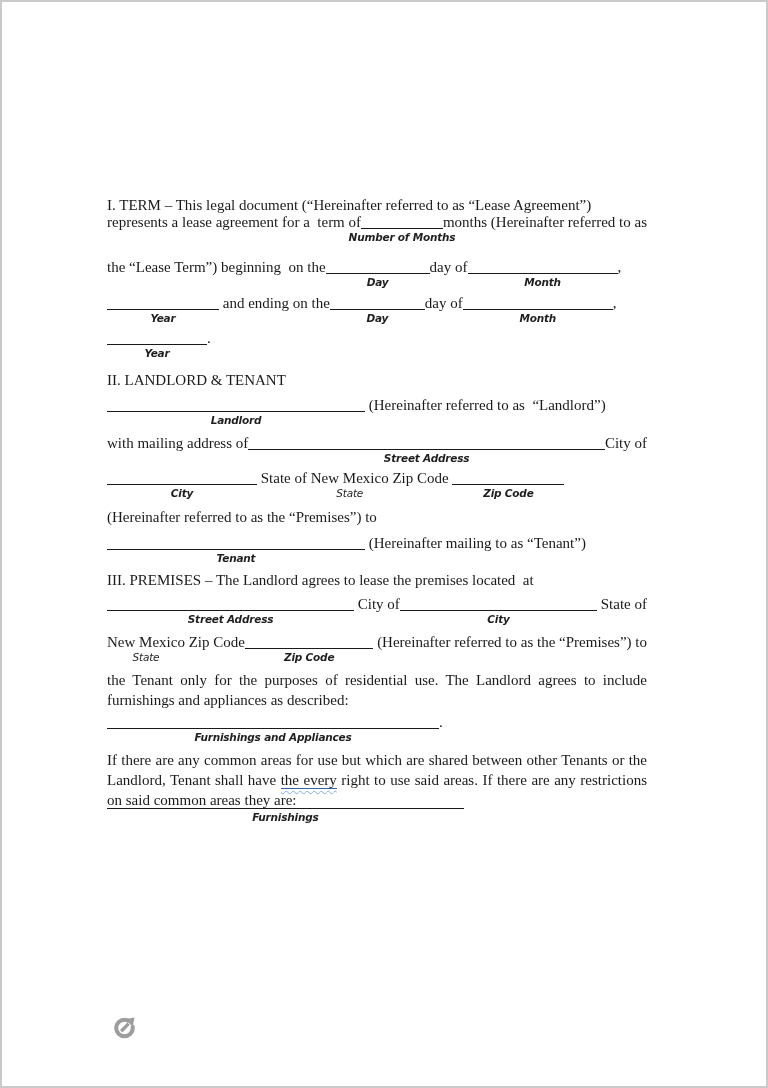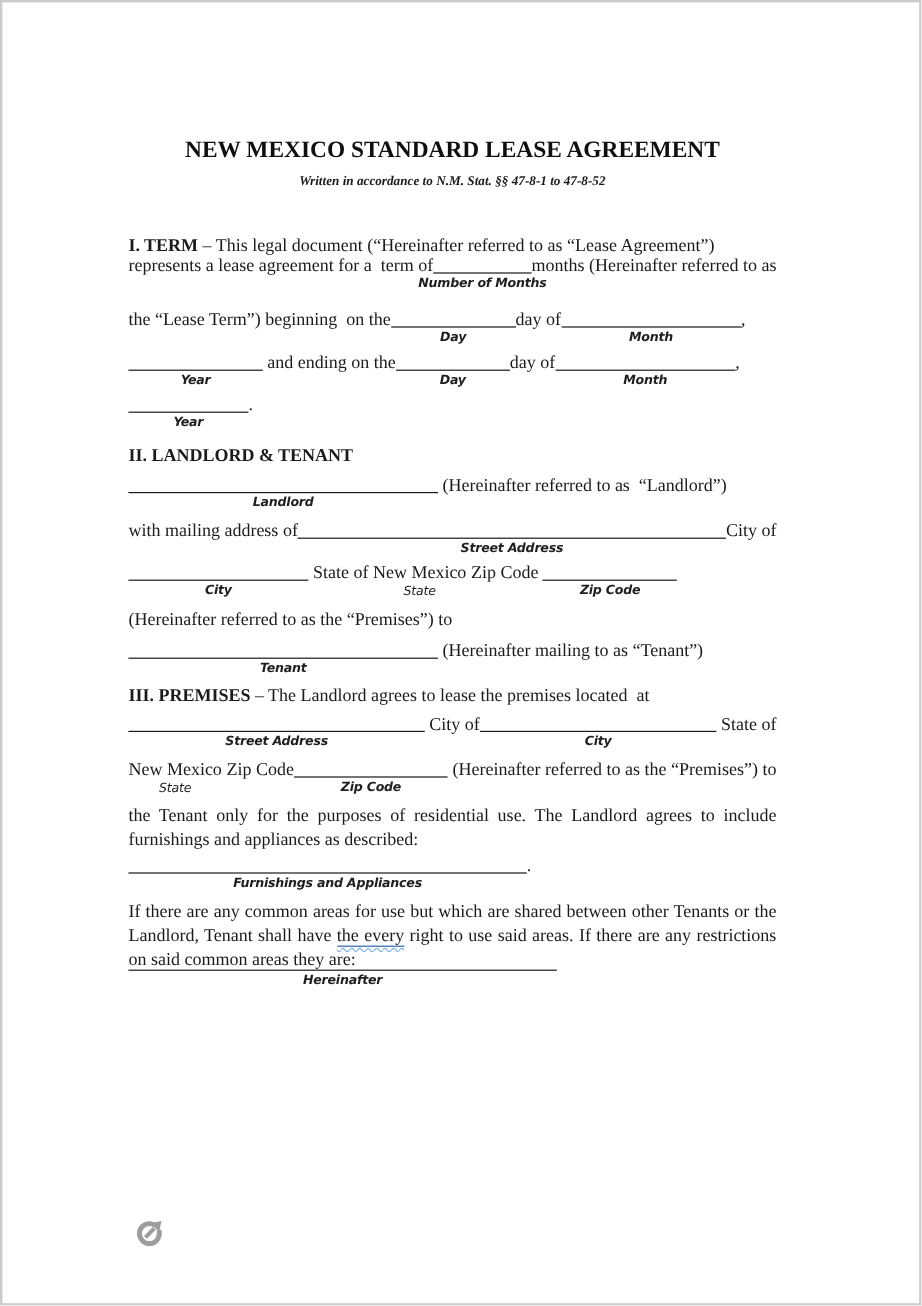--- a/index.html
+++ b/index.html
@@ -15,21 +15,21 @@
   .subtitle {
     position:absolute; left:105px; width:540px; top:143px; text-align:center;
     font-weight:bold; font-style:italic; font-size:11px; line-height:13px;
   }
   .line {
     position:absolute; left:105px; width:540px;
     display:flex; align-items:baseline;
     font-size:15px; line-height:16px; color:#1a1a1a;
   }
   .line > .t { white-space:pre; flex:0 0 auto; }
-  .b { font-weight:bold; }
+  .b { font-weight:normal; }
   .jl { display:block; text-align:justify; text-align-last:justify; }
   .jl span { white-space:normal; }
   .blank {
     flex:0 0 auto; display:inline-block; position:relative; height:1px;
     border-bottom:1.6px solid #1a1a1a; transform:translateY(2px);font-weight:bold;
   }
   .blank.grow { flex:1 1 auto; }
   .labeled { position:relative; white-space:pre; flex:0 0 auto; }
   .lbl {
     position:absolute; top:4px; left:50%; transform:translateX(-50%);
@@ -45,22 +45,20 @@
     text-underline-offset:5px;
     margin-top:48px;
   }
   .refresh-btn { position:absolute; left:109px; top:1011px; width:28px; height:28px; cursor:pointer; }
 </style>
 </head>
 <body>
 
 <div class="page">
 
-  <div class="title">NEW MEXICO STANDARD LEASE AGREEMENT</div>
-  <div class="subtitle">Written in accordance to N.M. Stat. §§ 47-8-1 to 47-8-52</div>
 
   <div class="line" style="top:195px">
     <span class="t b">I. TERM</span>
       <span class="t"> – This legal document (“Hereinafter referred to as “Lease Agreement”)</span>
   </div>
   <div class="line" style="top:212px">
     <span class="t">represents a lease agreement for a  term of</span>
       <span class="blank grow">
         <i class="lbl">Number of Months</i>
       </span>
@@ -175,21 +173,21 @@
     <span>If there are any common areas for use but which are shared between other Tenants or the</span>
   </div>
   <div class="line jl" style="top:770px">
     <span>Landlord, Tenant shall have </span><span class="sq"><span class="sq-in">the every</span></span><span> right to use said areas. If there are any restrictions</span>
   </div>
   <div class="line" style="top:790px">
     <span class="t">on said common areas they are:</span>
   </div>
   <div class="line" style="top:803px">
     <span class="blank" style="width:357px">
-        <i class="lbl">Hereinafter</i>
+        <i class="lbl">Furnishings</i>
       </span>
   </div>
 
   <div class="refresh-btn">
     <svg width="28" height="28" viewBox="0 0 28 28">
       <circle cx="13.5" cy="15" r="8.3" fill="none" stroke="#9d9d9d" stroke-width="4.1"></circle>
       <polygon points="13.5,15 28,10 24,0" fill="#ffffff"></polygon>
       <line x1="10.2" y1="18.2" x2="17.6" y2="10.6" stroke="#9d9d9d" stroke-width="3.4"></line>
       <polygon points="23.5,4.5 14.2,6.3 21.7,13.8" fill="#9d9d9d"></polygon>
     </svg>

